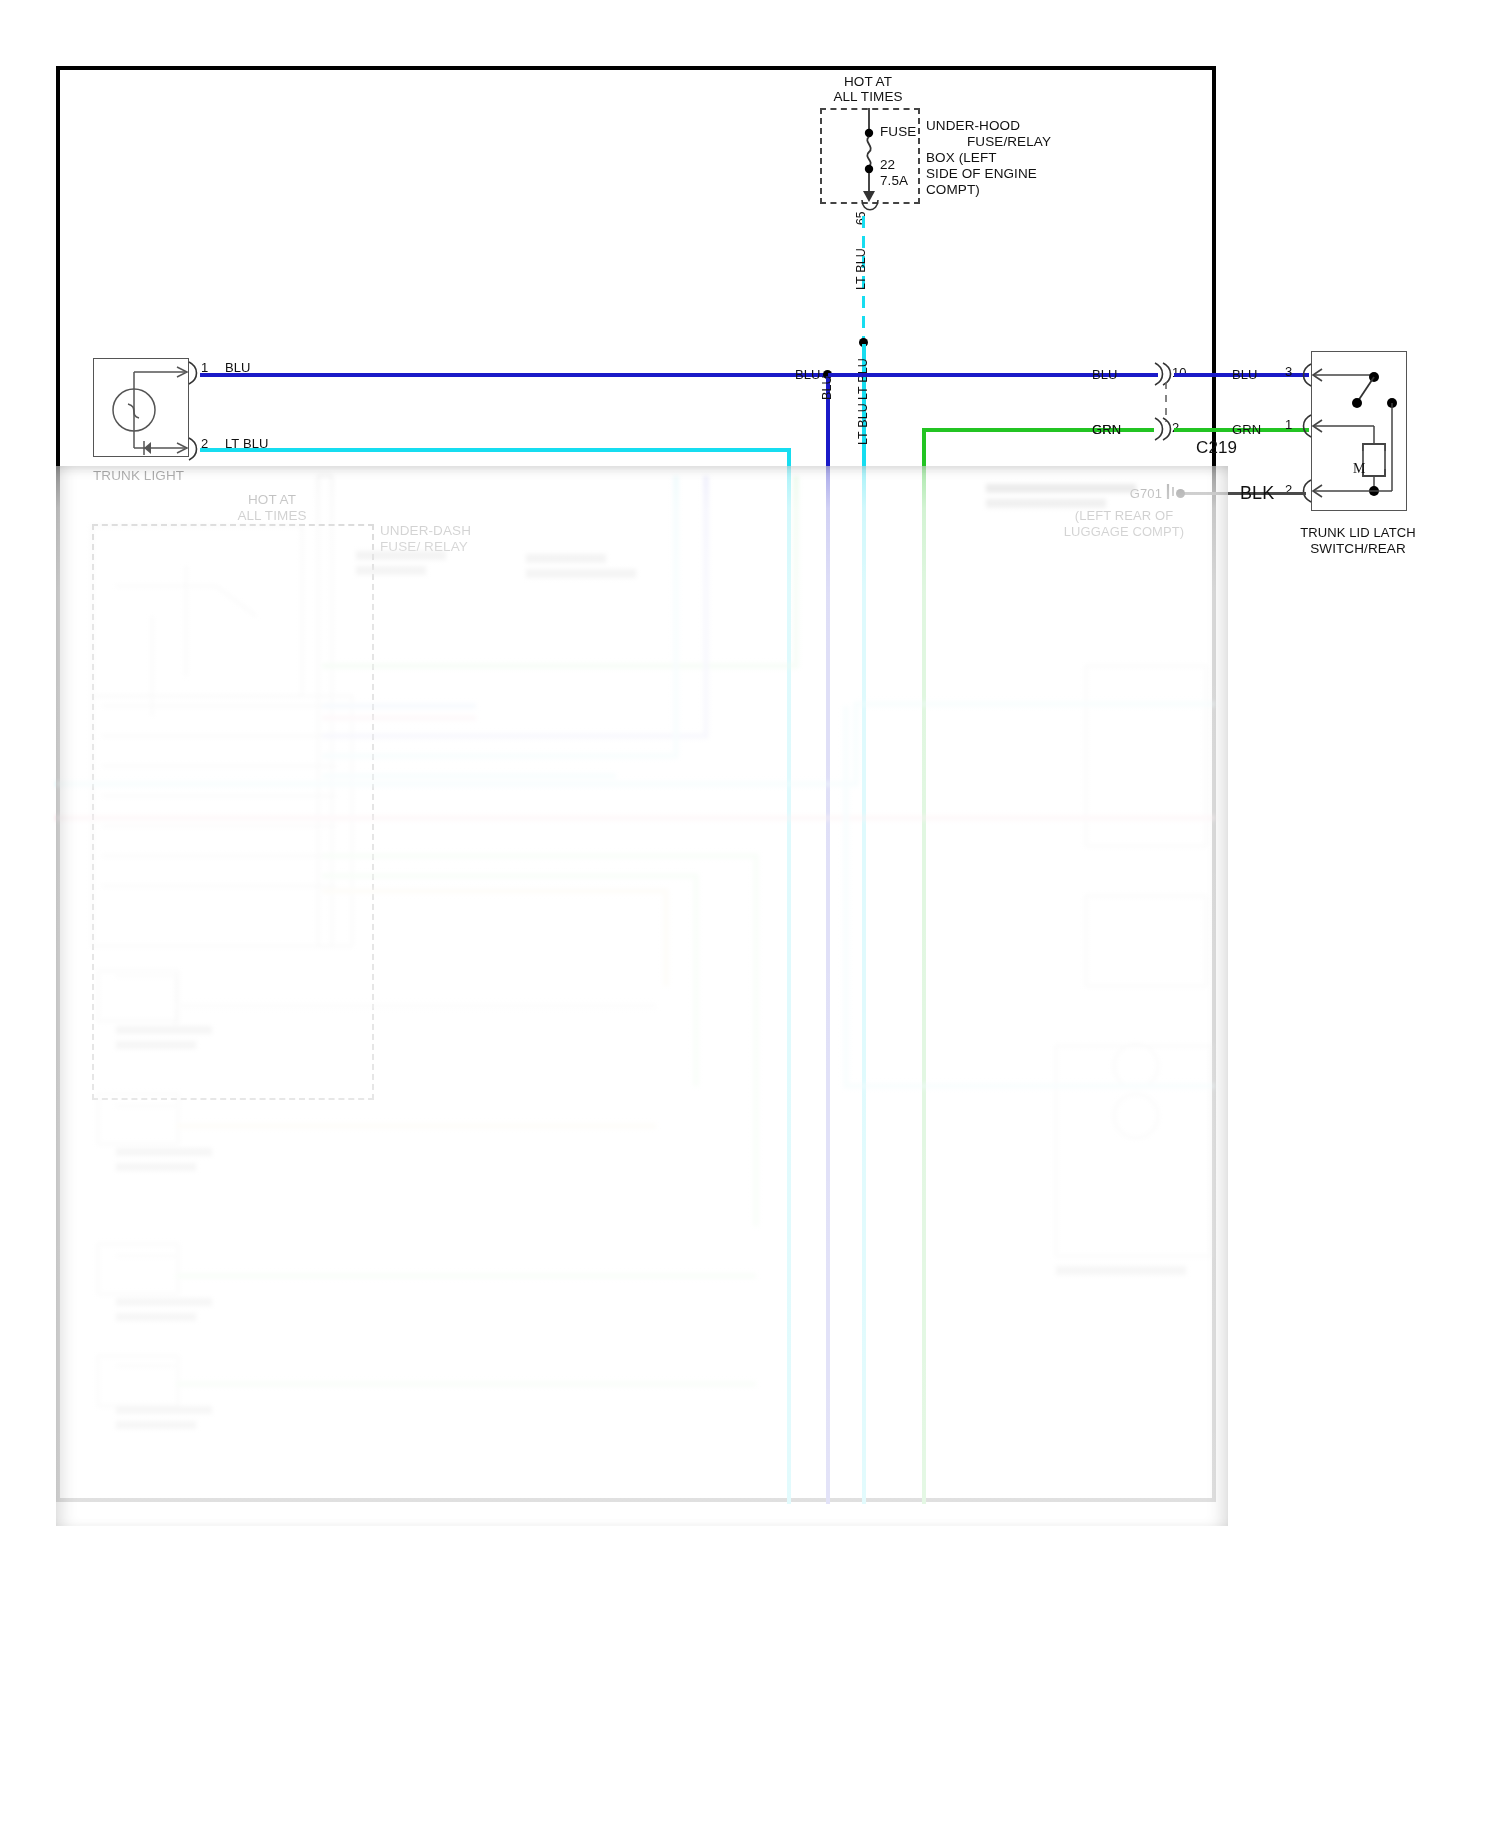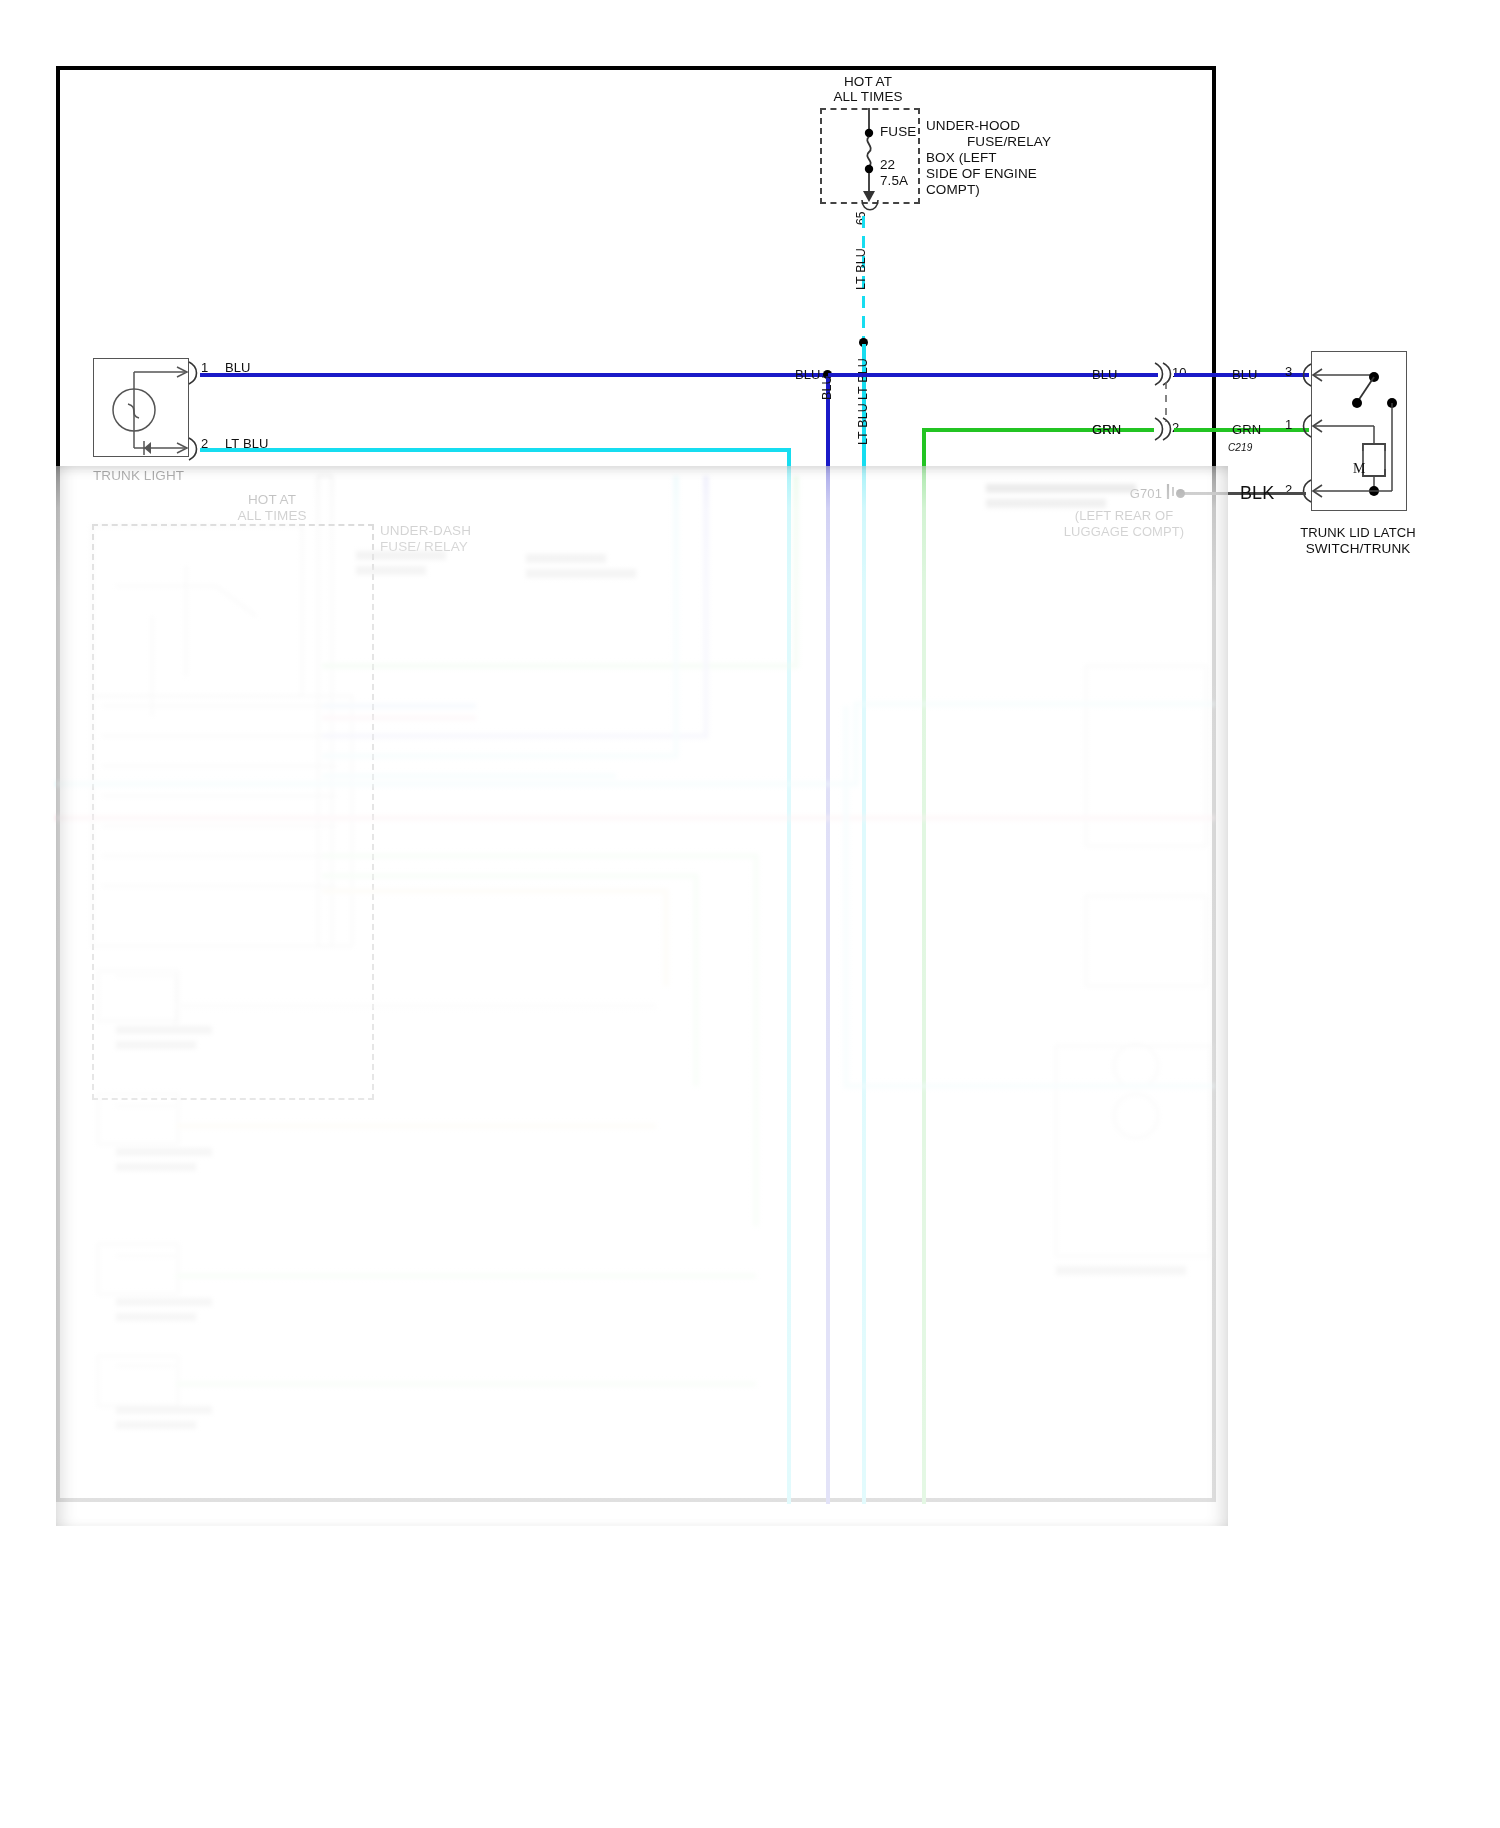--- a/index.html
+++ b/index.html
@@ -140,21 +140,21 @@
   </svg>
 
   <svg style="left:1164px;top:382px;width:4px;height:40px;">
     <path d="M 2 0 L 2 40" stroke="#666" stroke-width="1.6" stroke-dasharray="7 6" fill="none"></path>
   </svg>
 
   <div class="t" style="left:1092px;top:367px;font-size:13px;">BLU</div>
   <div class="t" style="left:1172px;top:365px;font-size:13px;">10</div>
   <div class="t" style="left:1092px;top:422px;font-size:13px;">GRN</div>
   <div class="t" style="left:1172px;top:420px;font-size:13px;">2</div>
-  <div class="t" style="left:1228px;top:440px;font-size:10px;font-style:italic;">C219</div>
+  <div class="t" style="left:1196px;top:440px;font-size:17px;">C219</div>
 
   <div class="w wh blu" style="left:1174px;top:373px;width:135px;height:3.5px;"></div>
   <div class="t" style="left:1232px;top:367px;font-size:13px;">BLU</div>
 
   <div class="w wh grn" style="left:1174px;top:428px;width:135px;height:3.5px;"></div>
   <div class="t" style="left:1232px;top:422px;font-size:13px;">GRN</div>
 
   <div class="w wh grn" style="left:922px;top:428px;width:232px;height:3.5px;"></div>
   <div class="w wv grn" style="left:922px;top:428px;width:3.5px;height:1076px;"></div>
   <div class="t" style="left:1092px;top:422px;font-size:13px;">GRN</div>
@@ -197,21 +197,21 @@
   </svg>
   <svg style="left:1300px;top:480px;width:14px;height:22px;">
     <path d="M 11 0 C 1 5, 1 17, 11 22" stroke="#333" stroke-width="1.6" fill="none"></path>
   </svg>
 
   <div class="t" style="left:1285px;top:364px;font-size:13px;">3</div>
   <div class="t" style="left:1285px;top:417px;font-size:13px;">1</div>
   <div class="t" style="left:1285px;top:482px;font-size:13px;">2</div>
 
   <div class="t c" style="left:1358px;top:525px;font-size:13px;">TRUNK LID LATCH</div>
-  <div class="t c" style="left:1358px;top:541px;font-size:13.5px;">SWITCH/TRUNK</div>
+  <div class="t c" style="left:1358px;top:541px;font-size:13.5px;">SWITCH/REAR</div>
 
   <div class="w wh gry" style="left:1182px;top:492px;width:124px;height:3px;"></div>
   <div class="t" style="left:1240px;top:486px;font-size:18px;">BLK</div>
 
   <div class="dot" style="left:1176px;top:489px;"></div>
   <svg style="left:1164px;top:483px;width:14px;height:18px;">
     <path d="M 4 1 L 4 16" stroke="#222" stroke-width="2.2"></path>
     <path d="M 9 4 L 9 13" stroke="#222" stroke-width="1.6"></path>
   </svg>
   <div class="t r" style="left:1162px;top:486px;font-size:13px;">G701</div>

